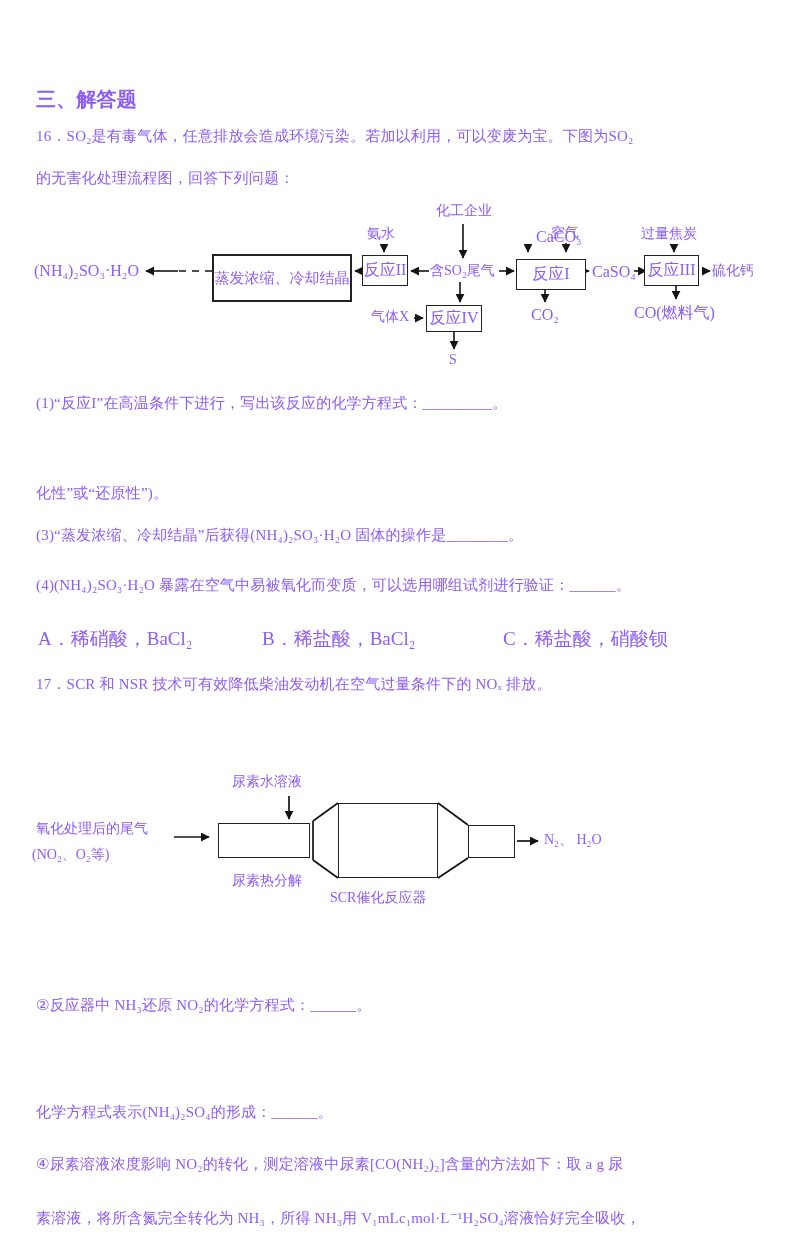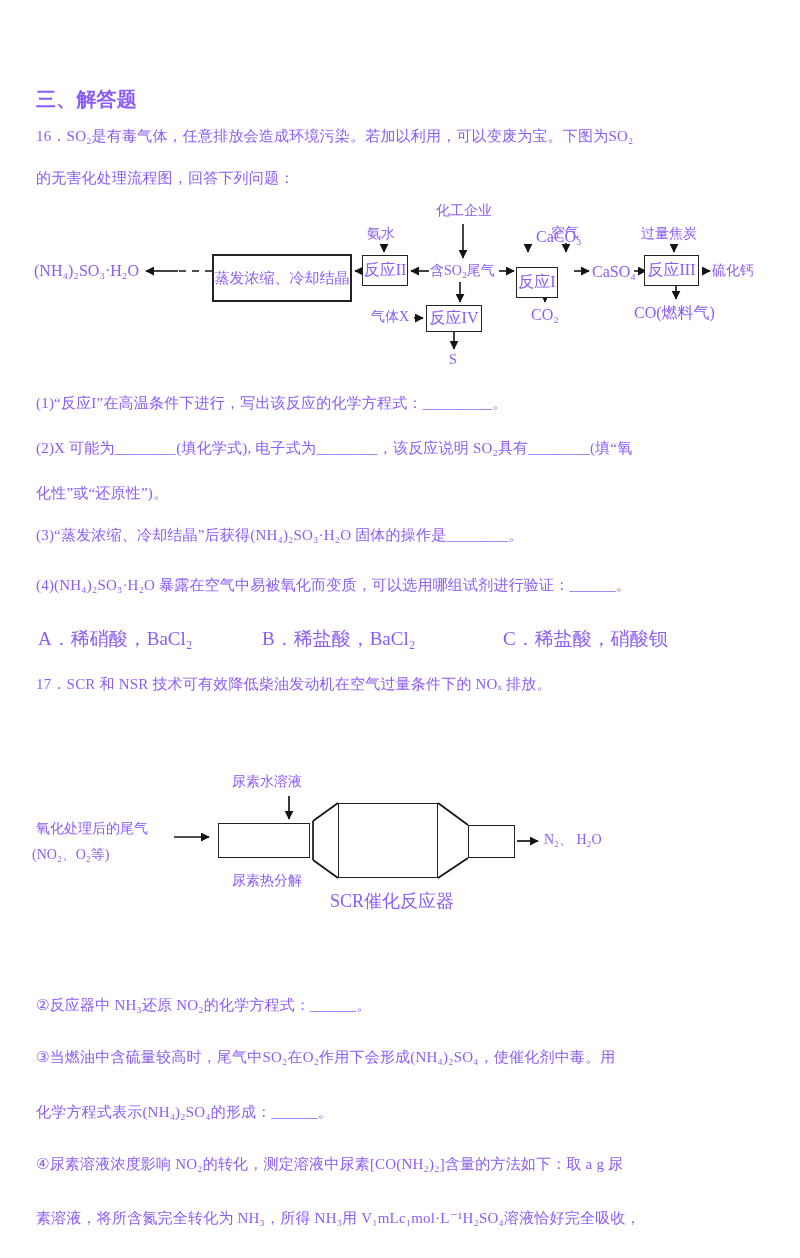--- a/index.html
+++ b/index.html
@@ -55,41 +55,40 @@
 
         <line x1="545" y1="88" x2="545" y2="104" marker-end="url(#ah)"></line>
         <line x1="676" y1="88" x2="676" y2="101" marker-end="url(#ah)"></line>
         <line x1="460" y1="84" x2="460" y2="104" marker-end="url(#ah)"></line>
         <line x1="414" y1="120" x2="423" y2="120" marker-end="url(#ah)"></line>
         <line x1="454" y1="134" x2="454" y2="151" marker-end="url(#ah)"></line>
       </g>
     </svg>
     <div class="dbox" style="left:212px;top:56px;width:140px;height:48px;font-size:15px;border-width:2px;">蒸发浓缩、冷却结晶</div>
     <div class="dbox" style="left:362px;top:57px;width:46px;height:31px;">反应II</div>
-    <div class="dbox" style="left:516px;top:69px;width:42px;height:31px;">反应I</div>
+    <div class="dbox" style="left:516px;top:61px;width:70px;height:31px;">反应I</div>
     <div class="dbox" style="left:644px;top:57px;width:55px;height:31px;">反应III</div>
     <div class="dbox" style="left:426px;top:107px;width:56px;height:27px;">反应IV</div>
 
     <span class="dlbl" style="left:436px;top:4px;">化工企业</span>
     <span class="dlbl" style="left:367px;top:27px;">氨水</span>
     <span class="dlbl small" style="left:505px;top:30px;margin-left:31px;">CaCO₃</span>
     <span class="dlbl" style="left:551px;top:26px;">空气</span>
     <span class="dlbl" style="left:641px;top:27px;">过量焦炭</span>
     <span class="dlbl small" style="left:34px;top:64px;">(NH₄)₂SO₃·H₂O</span>
     <span class="dlbl" style="left:430px;top:64px;">含SO₂尾气</span>
     <span class="dlbl small" style="left:592px;top:65px;">CaSO₄</span>
     <span class="dlbl" style="left:712px;top:64px;">硫化钙</span>
     <span class="dlbl small" style="left:531px;top:108px;">CO₂</span>
     <span class="dlbl small" style="left:634px;top:105px;">CO(燃料气)</span>
     <span class="dlbl" style="left:371px;top:110px;">气体X</span>
     <span class="dlbl" style="left:449px;top:154px;">S</span>
   </div>
 
   <div class="line" style="left:36px;top:394px;">(1)“反应I”在高温条件下进行，写出该反应的化学方程式：_________。</div>
-  <div class="line" style="left:36px;top:439px;">(2)X 可能为________(填化学式), 电子式为________，该反应说明 SO₂具有________(填“氧</div>
   <div class="line" style="left:36px;top:484px;">化性”或“还原性”)。</div>
   <div class="line" style="left:36px;top:526px;">(3)“蒸发浓缩、冷却结晶”后获得(NH₄)₂SO₃·H₂O 固体的操作是________。</div>
   <div class="line" style="left:36px;top:576px;">(4)(NH₄)₂SO₃·H₂O 暴露在空气中易被氧化而变质，可以选用哪组试剂进行验证：______。</div>
 
   <div class="opt" style="left:38px;top:626px;">A．稀硝酸，BaCl₂</div>
   <div class="opt" style="left:262px;top:626px;">B．稀盐酸，BaCl₂</div>
   <div class="opt" style="left:503px;top:626px;">C．稀盐酸，硝酸钡</div>
 
   <div class="line" style="left:36px;top:675px;">17．SCR 和 NSR 技术可有效降低柴油发动机在空气过量条件下的 NOₓ 排放。</div>
 
@@ -127,22 +126,21 @@
     </svg>
     <div class="dbox" style="left:218px;top:53px;width:92px;height:35px;"></div>
     <div class="dbox" style="left:338px;top:33px;width:100px;height:75px;"></div>
     <div class="dbox" style="left:468px;top:55px;width:47px;height:33px;"></div>
 
     <span class="dlbl" style="left:232px;top:3px;">尿素水溶液</span>
     <span class="dlbl" style="left:36px;top:50px;">氧化处理后的尾气</span>
     <span class="dlbl" style="left:32px;top:76px;">(NO₂、O₂等)</span>
     <span class="dlbl" style="left:232px;top:102px;">尿素热分解</span>
     <span class="dlbl" style="left:544px;top:61px;">N₂、 H₂O</span>
-    <span class="dlbl" style="left:330px;top:119px;font-size:18px;">SCR催化反应器</span>
+    <span class="dlbl" style="left:330px;top:119px;font-size:14px;">SCR催化反应器</span>
   </div>
 
   <div class="line" style="left:36px;top:996px;">②反应器中 NH₃还原 NO₂的化学方程式：______。</div>
-  <div class="line" style="left:36px;top:1048px;">③当燃油中含硫量较高时，尾气中SO₂在O₂作用下会形成(NH₄)₂SO₄，使催化剂中毒。用</div>
   <div class="line" style="left:36px;top:1103px;">化学方程式表示(NH₄)₂SO₄的形成：______。</div>
   <div class="line" style="left:36px;top:1155px;">④尿素溶液浓度影响 NO₂的转化，测定溶液中尿素[CO(NH₂)₂]含量的方法如下：取 a g 尿</div>
   <div class="line" style="left:36px;top:1209px;">素溶液，将所含氮完全转化为 NH₃，所得 NH₃用 V₁mLc₁mol·L⁻¹H₂SO₄溶液恰好完全吸收，</div>
 
 </div>
 
 </body></html>

